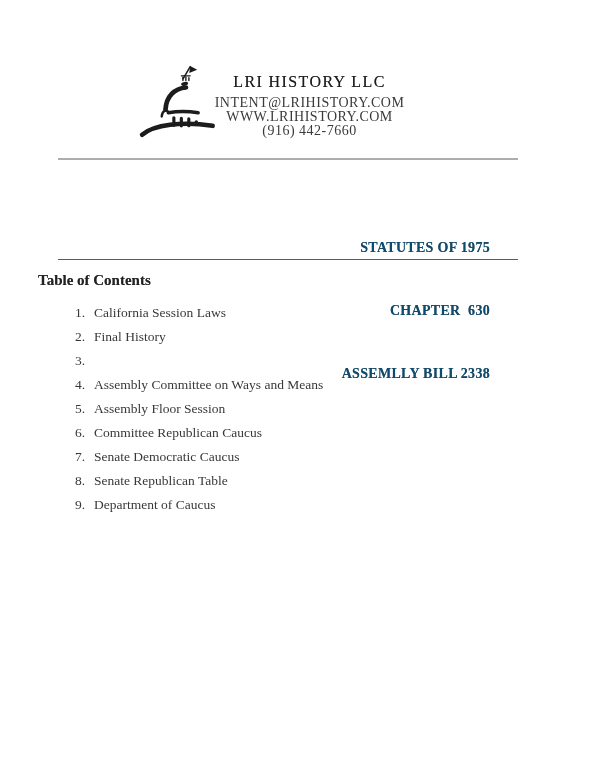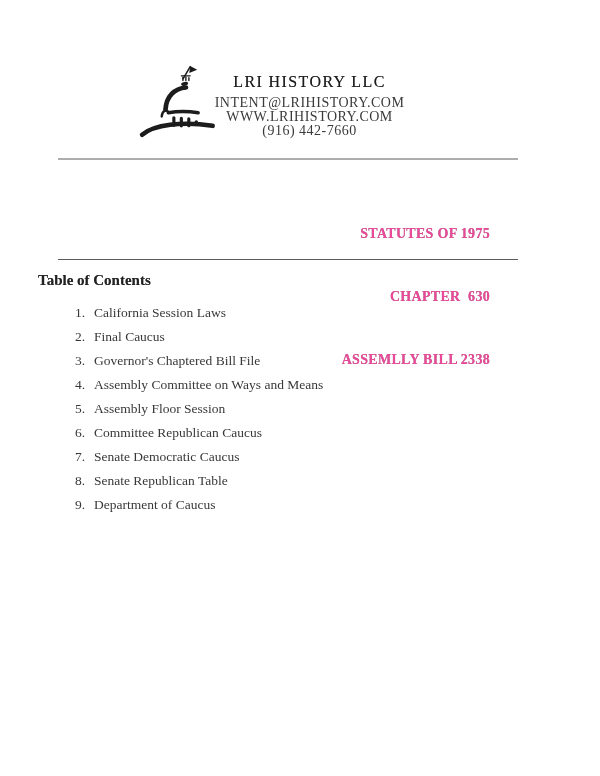--- a/index.html
+++ b/index.html
@@ -39,24 +39,24 @@
     white-space:nowrap;
   }
 
   
   .rule{position:absolute;left:58px;width:460px;}
   .rule-light{top:158px;height:2px;background:var(--divider-light);}
   .rule-dark{top:259px;height:1px;background:var(--divider-dark);}
 
   
   .reference{
-    position:absolute;top:181px;right:110px;
+    position:absolute;top:195px;right:110px;
     text-align:right;
     font-weight:bold;font-size:14px;line-height:21px;
-    letter-spacing:.3px;color:#ec4899;
+    letter-spacing:.3px;color:#0c4a6e;
     text-shadow:0 0 .5px rgba(40,40,40,.55);
     white-space:pre;
   }
 
   
   .toc-title{
     position:absolute;left:38px;top:272px;
     font-size:15px;font-weight:bold;color:#222;
     text-shadow:0 0 .4px rgba(30,30,30,.5);
   }
@@ -119,25 +119,24 @@
   <div class="rule rule-dark"></div>
 
   <h2 class="toc-title">Table of Contents</h2>
   <ol class="toc-list">
       <li>
         <span class="toc-num">1.</span>
         <span class="toc-text">California Session Laws</span>
       </li>
       <li>
         <span class="toc-num">2.</span>
-        <span class="toc-text">Final Caucus</span>
+        <span class="toc-text">Final History</span>
       </li>
       <li>
         <span class="toc-num">3.</span>
-        <span class="toc-text">Governor's Chaptered Bill File</span>
       </li>
       <li>
         <span class="toc-num">4.</span>
         <span class="toc-text">Assembly Committee on Ways and Means</span>
       </li>
       <li>
         <span class="toc-num">5.</span>
         <span class="toc-text">Assembly Floor Session</span>
       </li>
       <li>

